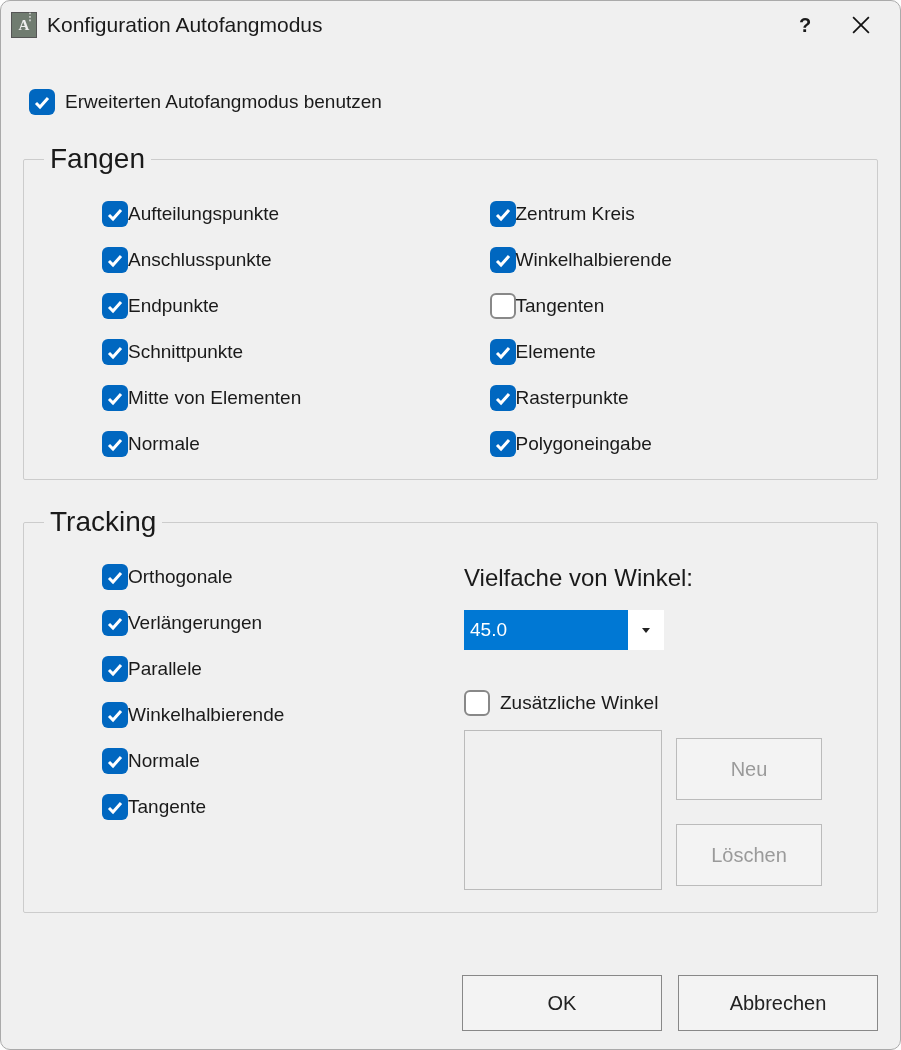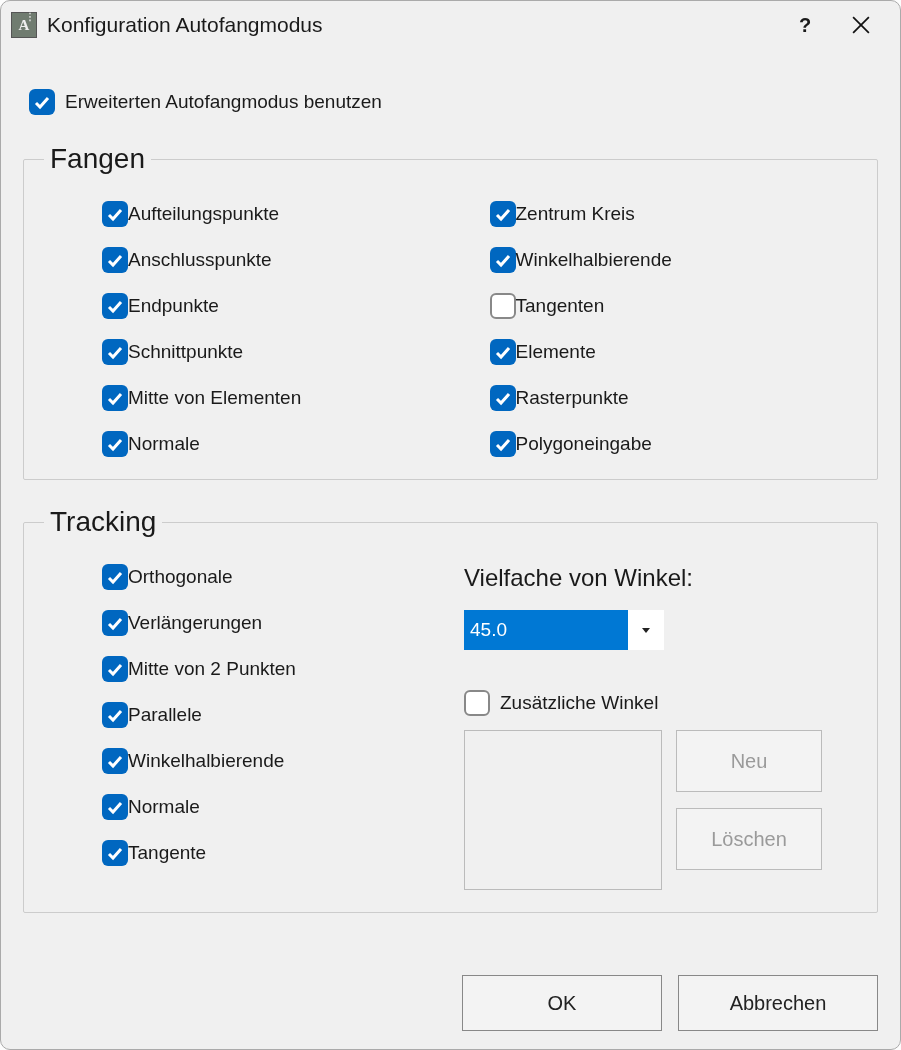--- a/index.html
+++ b/index.html
@@ -186,20 +186,21 @@
     .btn {
         border: 1px solid #bbb;
         background: #f3f3f3;
         font-size: 20px;
         padding: 0 10px;
         cursor: pointer;
         font-family: inherit;
         display:inline-flex;
         align-items:center;
         justify-content:center;
+        margin-top:8px;
     }
     .btn.disabled {
         color: #9a9a9a;
         cursor: default;
     }
     .side-btns .btn { width:146px; height:62px; }
     .footer {
         display:flex;
         justify-content:flex-end;
         gap:16px;
@@ -351,28 +352,20 @@
                 </svg>
               </span>
               <span>Verlängerungen</span>
             </div>
             <div class="check-row">
               <span class="checkbox checked">
                 <svg viewBox="0 0 16 16">
                   <polyline points="2,9 6,13 14,4"></polyline>
                 </svg>
               </span>
-              <span>Mitte von 2 Punkten</span>
-            </div>
-            <div class="check-row">
-              <span class="checkbox checked">
-                <svg viewBox="0 0 16 16">
-                  <polyline points="2,9 6,13 14,4"></polyline>
-                </svg>
-              </span>
               <span>Parallele</span>
             </div>
             <div class="check-row">
               <span class="checkbox checked">
                 <svg viewBox="0 0 16 16">
                   <polyline points="2,9 6,13 14,4"></polyline>
                 </svg>
               </span>
               <span>Winkelhalbierende</span>
             </div>

